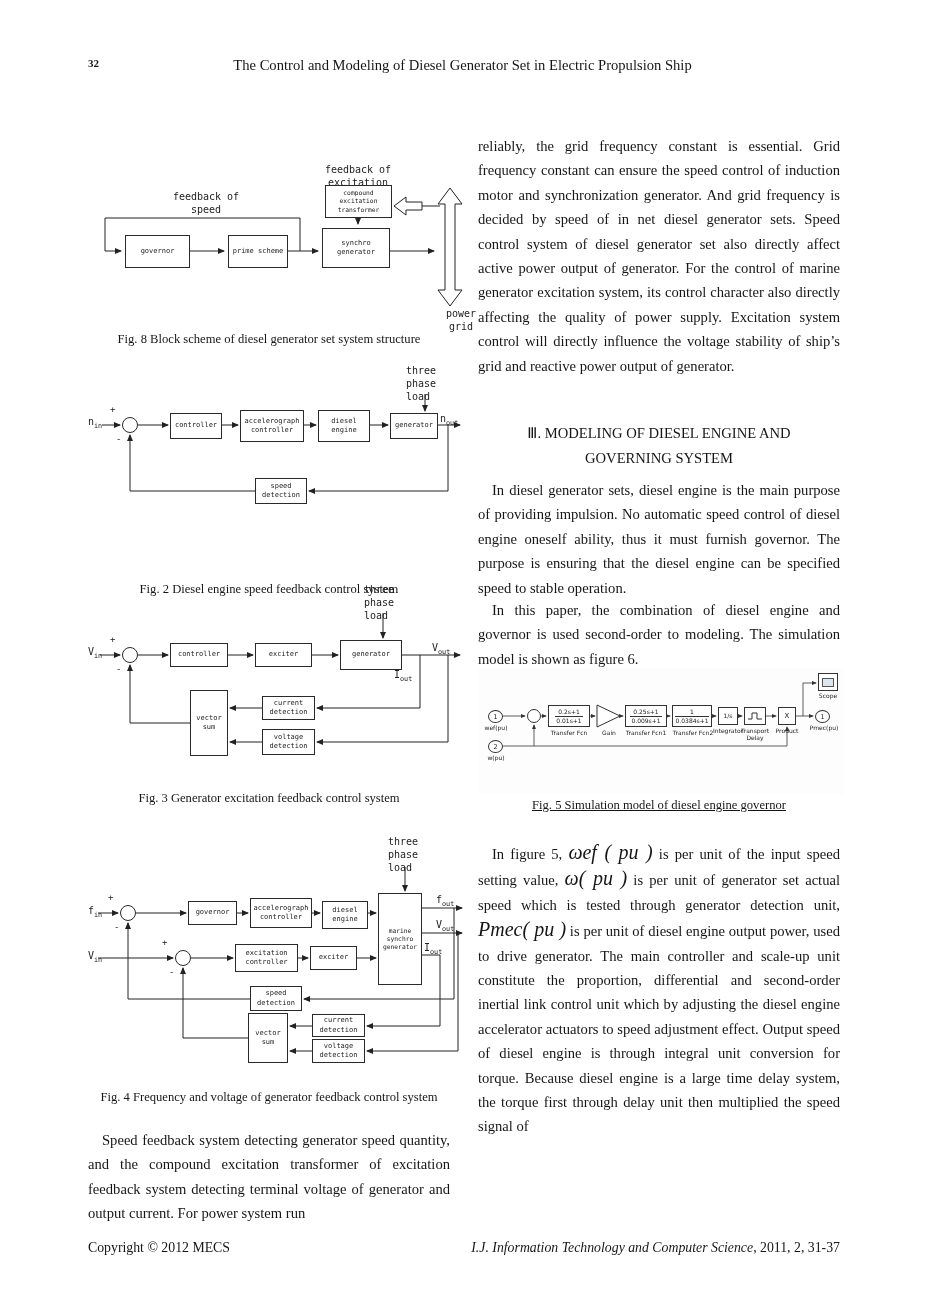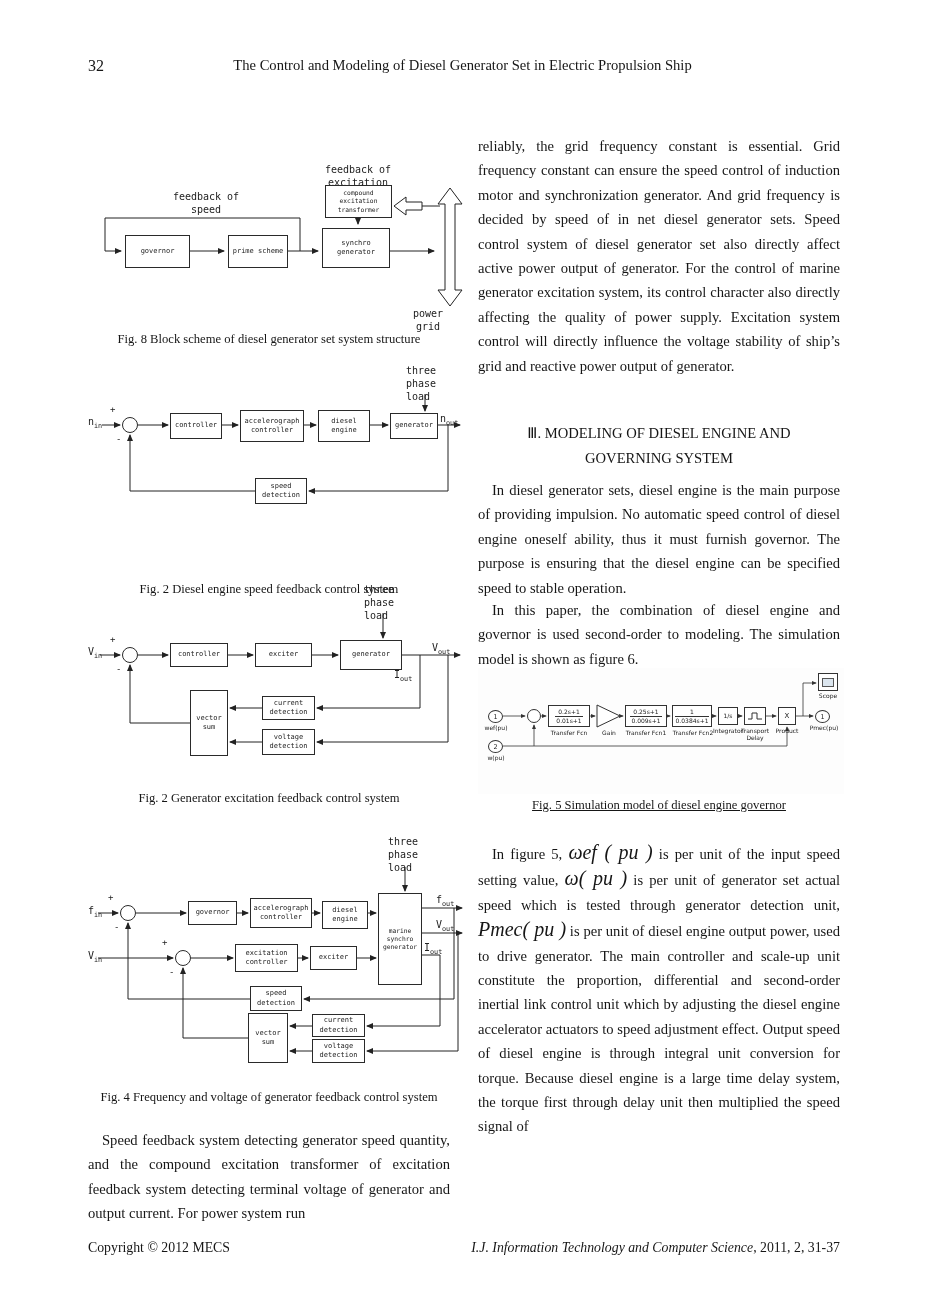--- a/index.html
+++ b/index.html
@@ -28,21 +28,21 @@
   .sblock .den{border-top:1px solid #333;padding:0 1px;}
   .soval{position:absolute;border:1px solid #333;border-radius:50%;background:#fff;display:flex;align-items:center;justify-content:center;
          font-family:"DejaVu Sans",sans-serif;font-size:6.5px;color:#222;}
   .scirc{position:absolute;border:1px solid #333;border-radius:50%;background:#fff;}
   .slabel{position:absolute;font-family:"DejaVu Sans",sans-serif;font-size:6px;color:#222;text-align:center;white-space:pre-line;line-height:1.15;}
   .scope-screen{width:12px;height:9px;border:1px solid #555;background:#dce6ef;}
 </style>
 </head>
 <body>
 
-<div class="abs" style="left:88px;top:57px;font-size:16px;font-weight:normal;">32</div>
+<div class="abs" style="left:88px;top:57px;font-size:11px;font-weight:bold;">32</div>
 <div class="abs" style="left:0;top:57px;width:925px;text-align:center;font-size:14.6px;">The Control and Modeling of Diesel Generator Set in Electric Propulsion Ship</div>
 
 <div class="fig" style="left:88px;top:130px;width:392px;height:200px;">
   <svg class="wires" width="392" height="200">
     <defs>
       <marker id="m1" markerWidth="7" markerHeight="7" refX="6" refY="3" orient="auto">
           <path d="M0,0 L7,3 L0,6 Z" fill="#222"></path>
         </marker>
     </defs>
     <g stroke="#222" stroke-width="1" fill="none">
@@ -53,21 +53,21 @@
       <line x1="270" y1="88" x2="270" y2="94" marker-end="url(#m1)"></line>
       <line x1="334" y1="76" x2="352" y2="76"></line>
     </g>
     <polygon points="306,76 318,67 318,72 334,72 334,80 318,80 318,85" fill="#fff" stroke="#222"></polygon>
     <polygon points="362,58 350,74 357,74 357,160 350,160 362,176 374,160 367,160 367,74 374,74" fill="#fff" stroke="#222"></polygon>
   </svg>
   <span class="dlabel" style="left:68px;top:60px;width:100px;">feedback of
 speed</span>
   <span class="dlabel" style="left:220px;top:33px;width:100px;">feedback of
 excitation</span>
-  <span class="dlabel" style="left:310px;top:177px;width:60px;">power grid</span>
+  <span class="dlabel" style="left:343px;top:177px;width:60px;">power grid</span>
   <div class="dbox" style="left:37px;top:105px;width:65px;height:33px;">governor</div>
   <div class="dbox" style="left:140px;top:105px;width:60px;height:33px;">prime scheme</div>
   <div class="dbox" style="left:234px;top:98px;width:68px;height:40px;">synchro
 generator</div>
   <div class="dbox small" style="left:237px;top:55px;width:67px;height:33px;">compound
 excitation
 transformer</div>
 </div>
 <div class="abs caption" style="left:88px;top:332px;width:362px;">Fig. 8 Block scheme of diesel generator set system structure</div>
 
@@ -142,21 +142,21 @@
   <div class="dbox" style="left:82px;top:78px;width:58px;height:24px;">controller</div>
   <div class="dbox" style="left:167px;top:78px;width:57px;height:24px;">exciter</div>
   <div class="dbox" style="left:252px;top:75px;width:62px;height:30px;">generator</div>
   <div class="dbox" style="left:102px;top:125px;width:38px;height:66px;">vector
 sum</div>
   <div class="dbox" style="left:174px;top:131px;width:53px;height:24px;">current
 detection</div>
   <div class="dbox" style="left:174px;top:164px;width:53px;height:26px;">voltage
 detection</div>
 </div>
-<div class="abs caption" style="left:88px;top:791px;width:362px;">Fig. 2 Generator excitation feedback control system</div>
+<div class="abs caption" style="left:88px;top:791px;width:362px;">Fig. 3 Generator excitation feedback control system</div>
 
 <div class="fig" style="left:88px;top:820px;width:385px;height:265px;">
   <svg class="wires" width="385" height="265">
     <defs>
       <marker id="m4" markerWidth="7" markerHeight="7" refX="6" refY="3" orient="auto">
           <path d="M0,0 L7,3 L0,6 Z" fill="#222"></path>
         </marker>
     </defs>
     <g stroke="#222" stroke-width="1" fill="none">
       <line x1="317" y1="47" x2="317" y2="71" marker-end="url(#m4)"></line>

